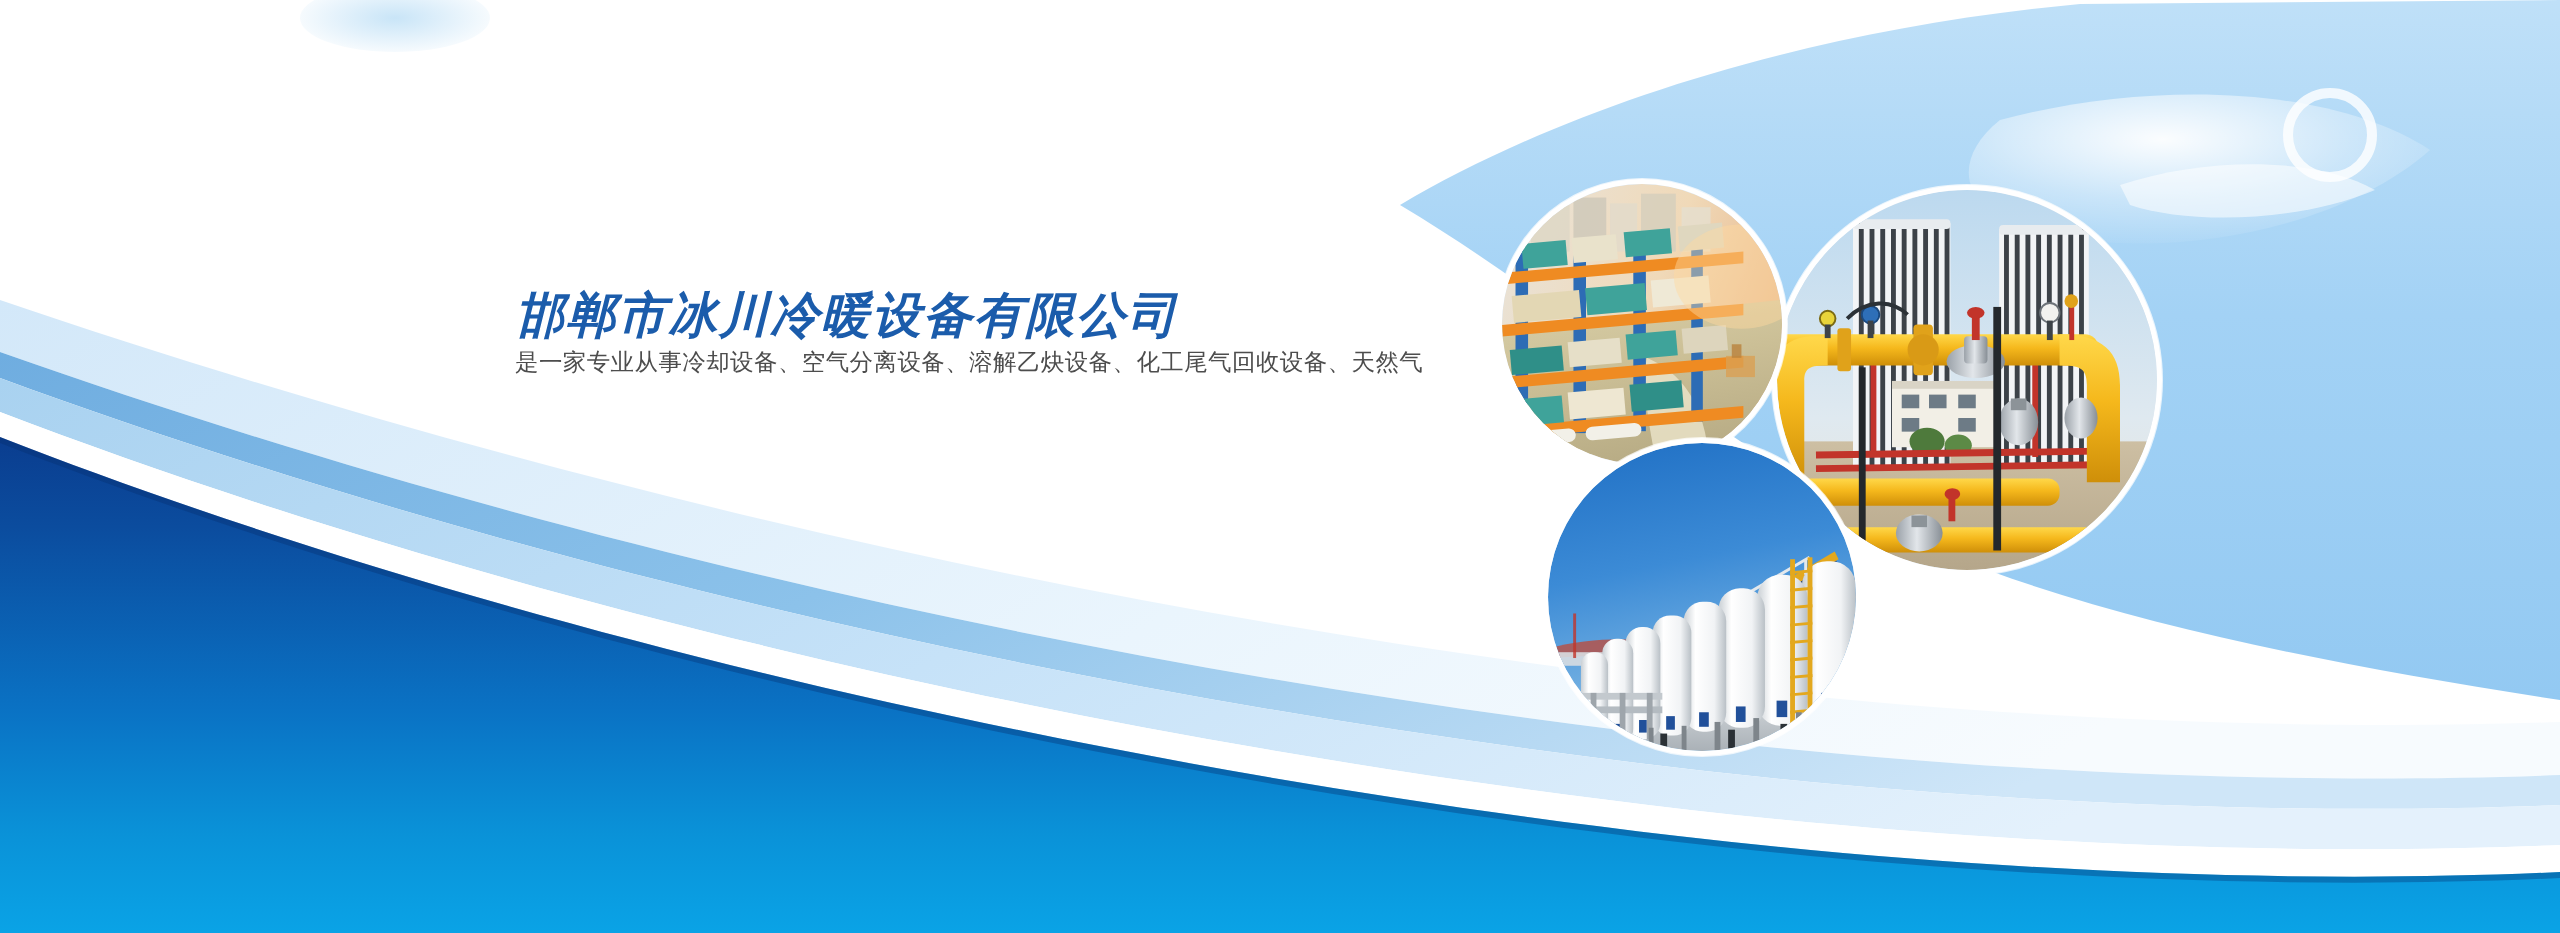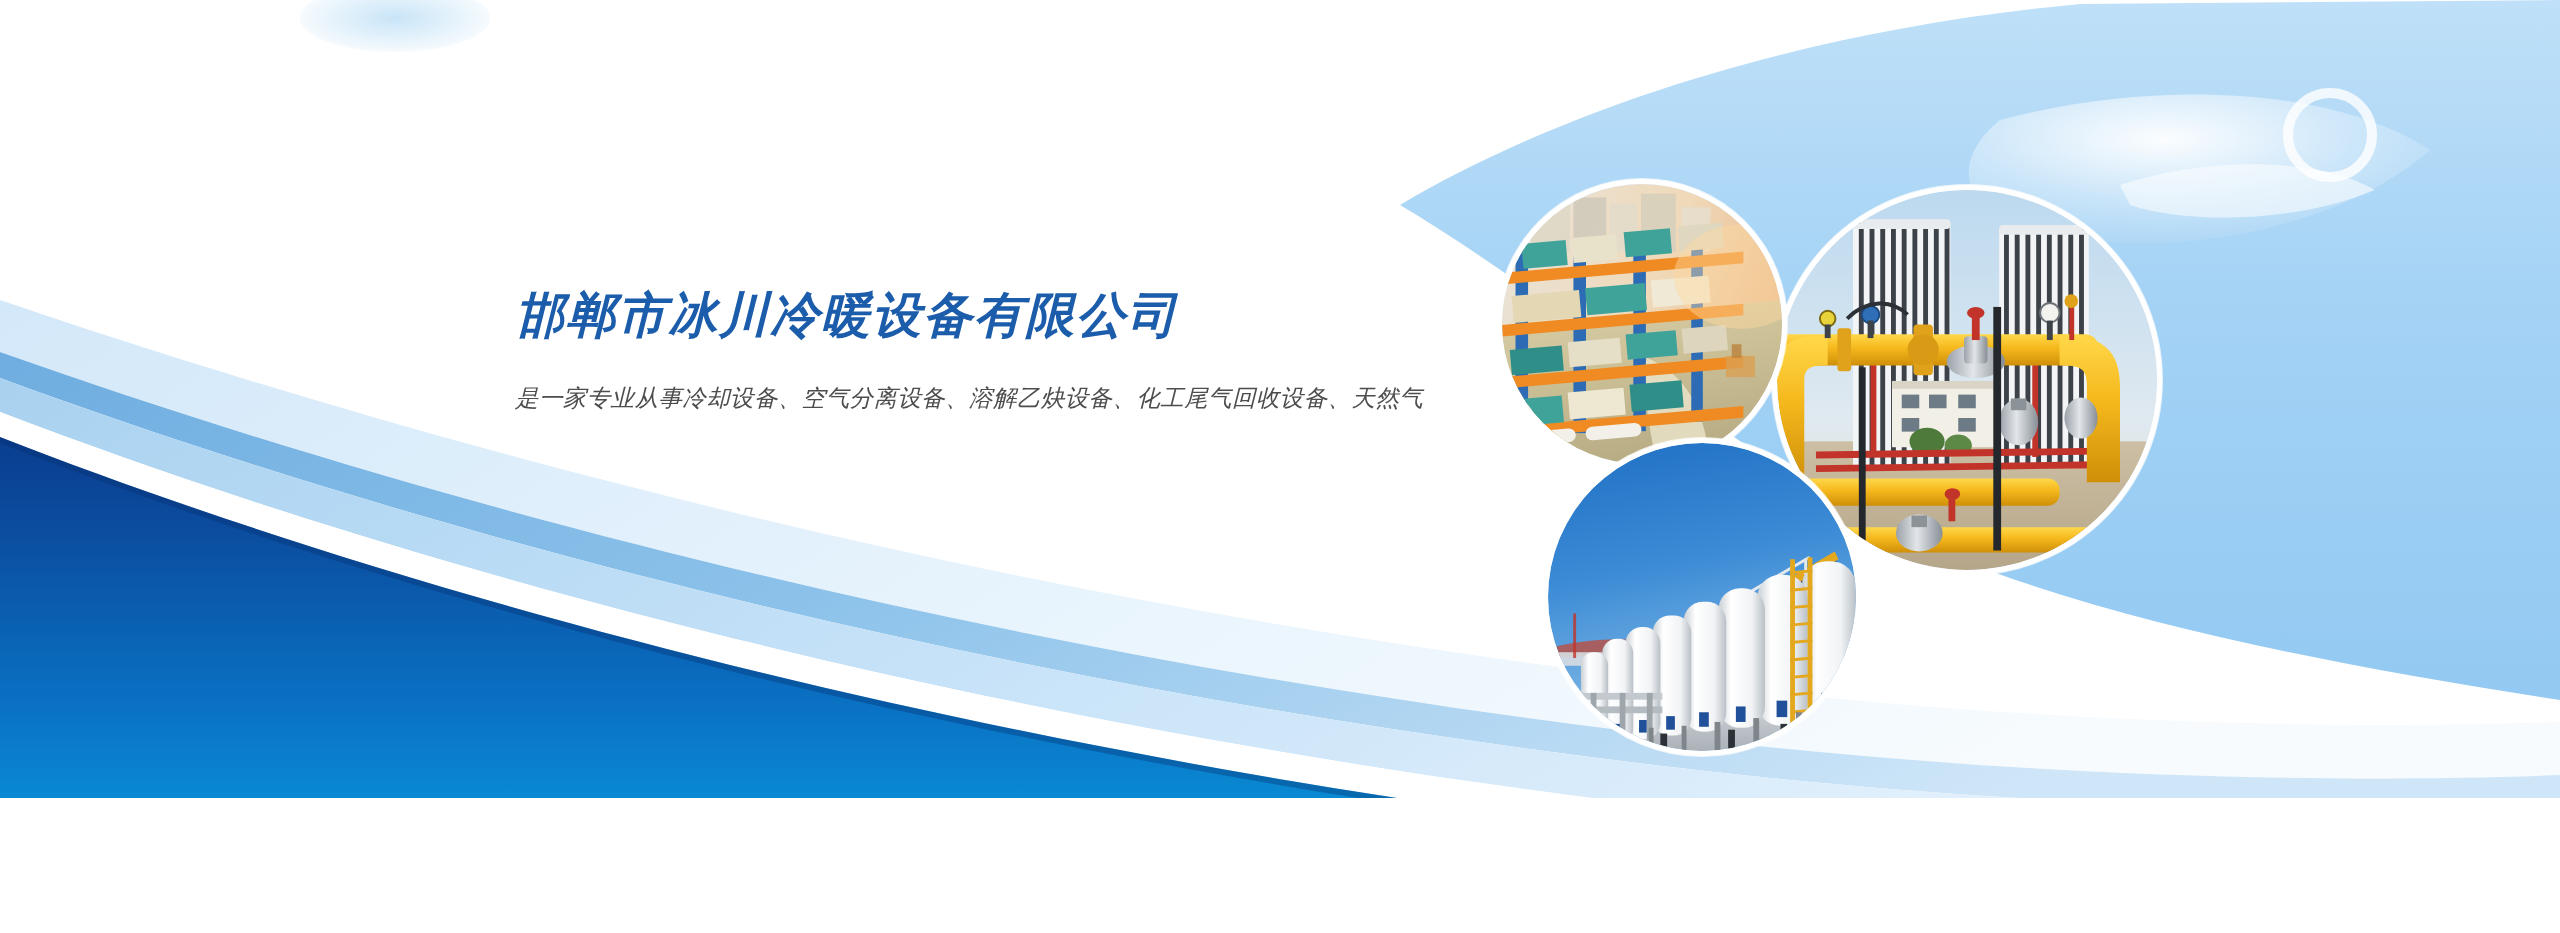--- a/index.html
+++ b/index.html
@@ -1,21 +1,21 @@
 <!DOCTYPE html>
 <html><head>
 <meta charset="utf-8">
 <style>
   * { margin:0; padding:0; box-sizing:border-box; }
   html,body { background:#fff; }
   body { font-family:"Liberation Sans", sans-serif; }
 
   #banner {
     position:relative;
-    width:2560px; height:798px;
+    width:2560px; height:933px;
     overflow:hidden;
     background:#fca5a5;
     padding-left:41px;
   }
 
   
   #bg-waves { position:absolute; inset:0; width:2560px; height:933px; }
 
   
   #text-block {
@@ -27,23 +27,21 @@
     font-size:49px;
     font-weight:bold;
     font-style:italic;
     letter-spacing:2px;
     color:#1b5cab;
     line-height:1.12;
     white-space:nowrap;
     text-shadow:1px 1px 0 rgba(255,255,255,0.6);
   }
   #subtitle {
-    margin-top:36px;
     font-size:23.5px;
-    font-style:italic;
     color:#4d4d4d;
     line-height:1.62;
     letter-spacing:0.4px;
     max-width:980px;
   }
   #subtitle .sline { display:block; white-space:nowrap; }
 
   
   .photo-circle {
     position:absolute;

